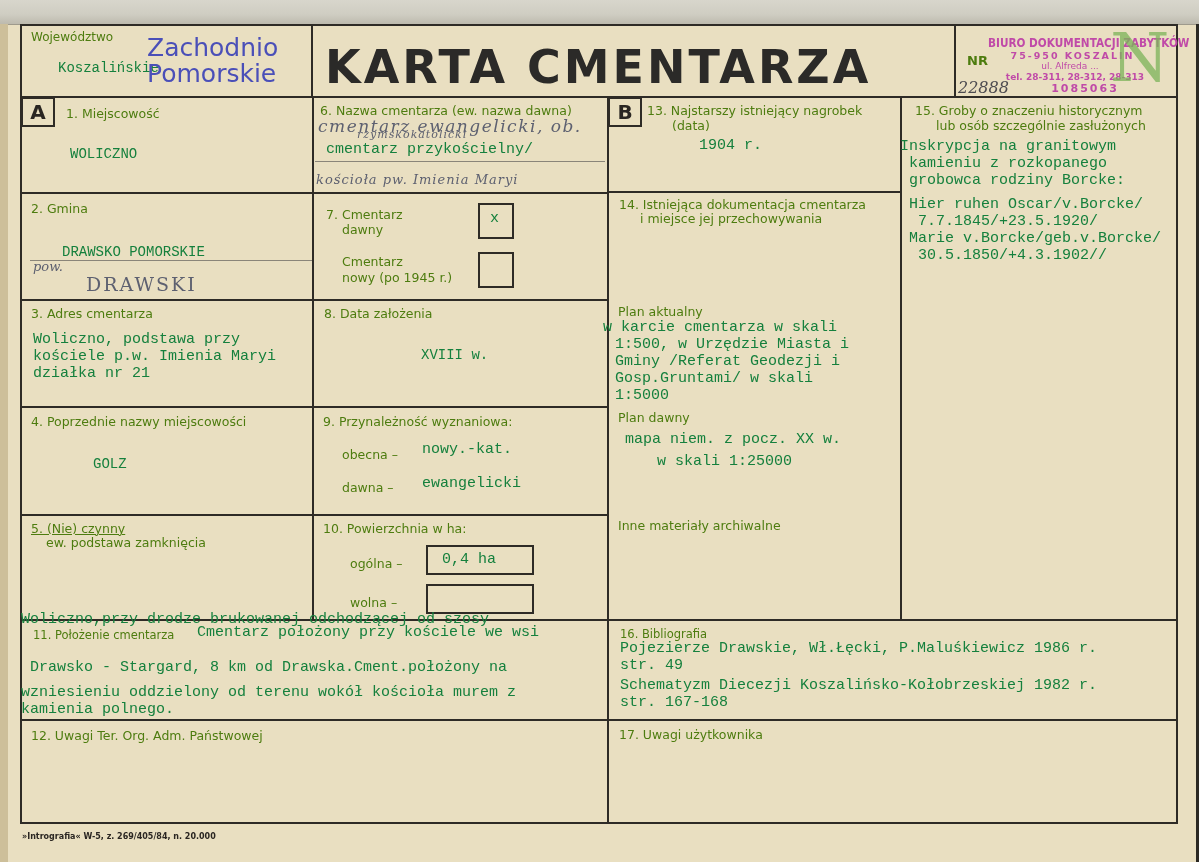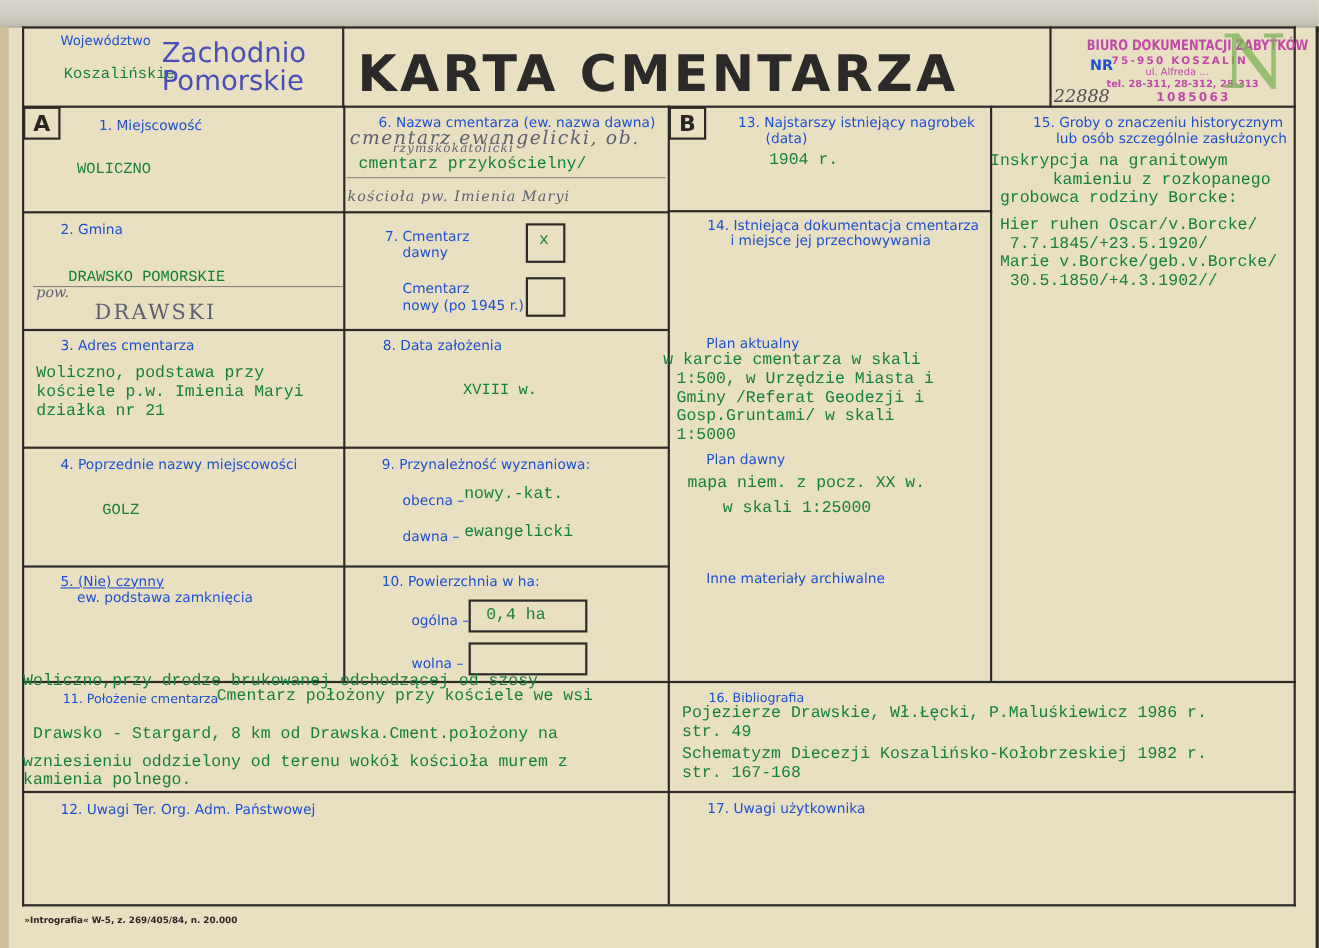--- a/index.html
+++ b/index.html
@@ -10,21 +10,21 @@
     color:#2a2622;
   }
   .tape {
     position:absolute; left:0; top:0; width:1199px; height:24px;
     background:linear-gradient(#d8d6cc,#cfcdc2 60%,#bdbaae);
     border-bottom:1px solid #9e9a8c;
   }
   .leftedge { position:absolute; left:0; top:24px; width:8px; height:838px; background:#cdbf9a; }
   .rightedge { position:absolute; right:0; top:24px; width:3px; height:838px; background:#2b2924; }
   .line { position:absolute; background:#2e2b26; }
-  .lbl { position:absolute; font-size:12.5px; line-height:15px; color:#1d4ed8; white-space:nowrap; font-family:"DejaVu Sans", sans-serif;margin-left:24px; }
+  .lbl { position:absolute; font-size:12.5px; line-height:15px; color:#4d7c0f; white-space:nowrap; font-family:"DejaVu Sans", sans-serif; }
   .lbl.small { font-size:11.5px; }
   .tw { position:absolute; font-family:"Liberation Mono","DejaVu Sans Mono", monospace; font-size:15px; line-height:16.5px; color:#15803d; white-space:pre; }
   .hw { position:absolute; font-family:"DejaVu Serif", serif; font-style:italic; color:#5d6070; white-space:nowrap; }
   .boxletter { position:absolute; border:2px solid #2e2b26; font-weight:bold; font-size:20px; text-align:center; line-height:26px; width:30px; height:26px; color:#2a2622; }
   .chk { position:absolute; border:2px solid #2e2b26; width:32px; height:32px; }
   .fieldbox { position:absolute; border:2px solid #2e2b26; height:26px; width:104px; }
   .title { position:absolute; left:325px; top:40px; font-family:"DejaVu Sans", sans-serif; font-weight:bold; font-size:46px; letter-spacing:3px; color:#2b2a28; }
   .stamp-blue { position:absolute; font-family:"DejaVu Sans", sans-serif; color:#4a4fb8; font-size:25px; line-height:26px; }
   .stamp-pink { position:absolute; color:#c04aa8; font-weight:bold; font-family:"DejaVu Sans", sans-serif; white-space:nowrap; text-align:center; }
   .footer { position:absolute; left:22px; top:832px; font-size:8px; font-weight:bold; color:#2a2622; }
@@ -168,21 +168,21 @@
 <div class="tw" style="left:606px;top:371px;"> Gosp.Gruntami/ w skali</div>
 <div class="tw" style="left:606px;top:388px;"> 1:5000</div>
 <div class="lbl" style="left:618px;top:410px;">Plan dawny</div>
 <div class="tw" style="left:625px;top:432px;">mapa niem. z pocz. XX w.</div>
 <div class="tw" style="left:625px;top:454px;margin-left:32px;">w skali 1:25000</div>
 <div class="lbl" style="left:618px;top:518px;">Inne materiały archiwalne</div>
 
 <div class="lbl" style="left:915px;top:103px;">15. Groby o znaczeniu historycznym</div>
 <div class="lbl" style="left:936px;top:118px;">lub osób szczególnie zasłużonych</div>
 <div class="tw" style="left:900px;top:139px;">Inskrypcja na granitowym</div>
-<div class="tw" style="left:948px;top:156px;"> kamieniu z rozkopanego</div>
+<div class="tw" style="left:900px;top:156px;"> kamieniu z rozkopanego</div>
 <div class="tw" style="left:900px;top:173px;"> grobowca rodziny Borcke:</div>
 <div class="tw" style="left:900px;top:197px;"> Hier ruhen Oscar/v.Borcke/</div>
 <div class="tw" style="left:900px;top:214px;">  7.7.1845/+23.5.1920/</div>
 <div class="tw" style="left:900px;top:231px;"> Marie v.Borcke/geb.v.Borcke/</div>
 <div class="tw" style="left:900px;top:248px;">  30.5.1850/+4.3.1902//</div>
 
 <div class="lbl small" style="left:620px;top:627px;">16. Bibliografia</div>
 <div class="tw" style="left:620px;top:641px;">Pojezierze Drawskie, Wł.Łęcki, P.Maluśkiewicz 1986 r.</div>
 <div class="tw" style="left:620px;top:658px;">str. 49</div>
 <div class="tw" style="left:620px;top:678px;">Schematyzm Diecezji Koszalińsko-Kołobrzeskiej 1982 r.</div>

